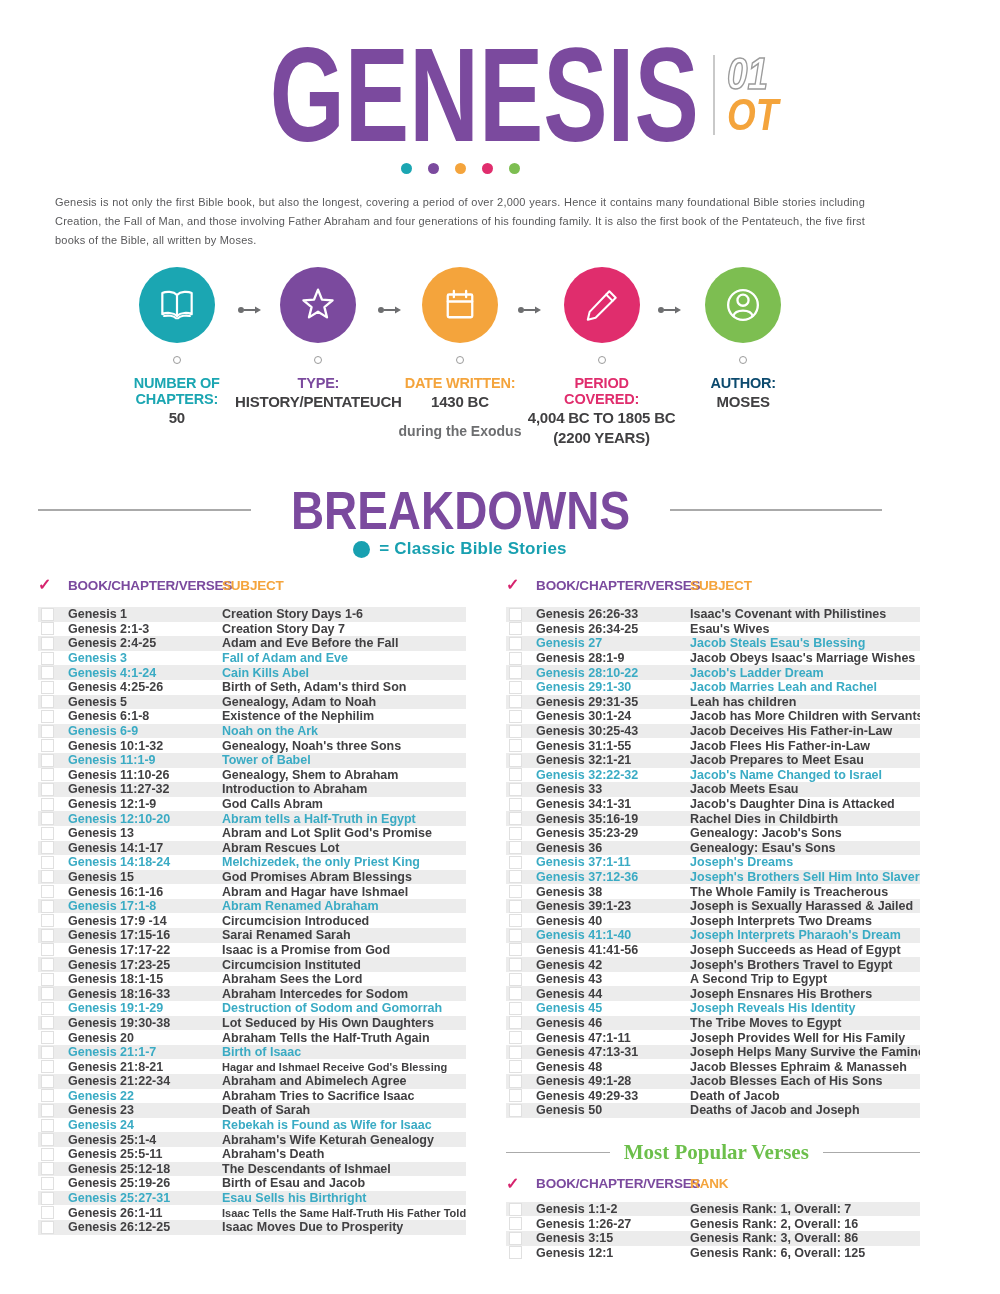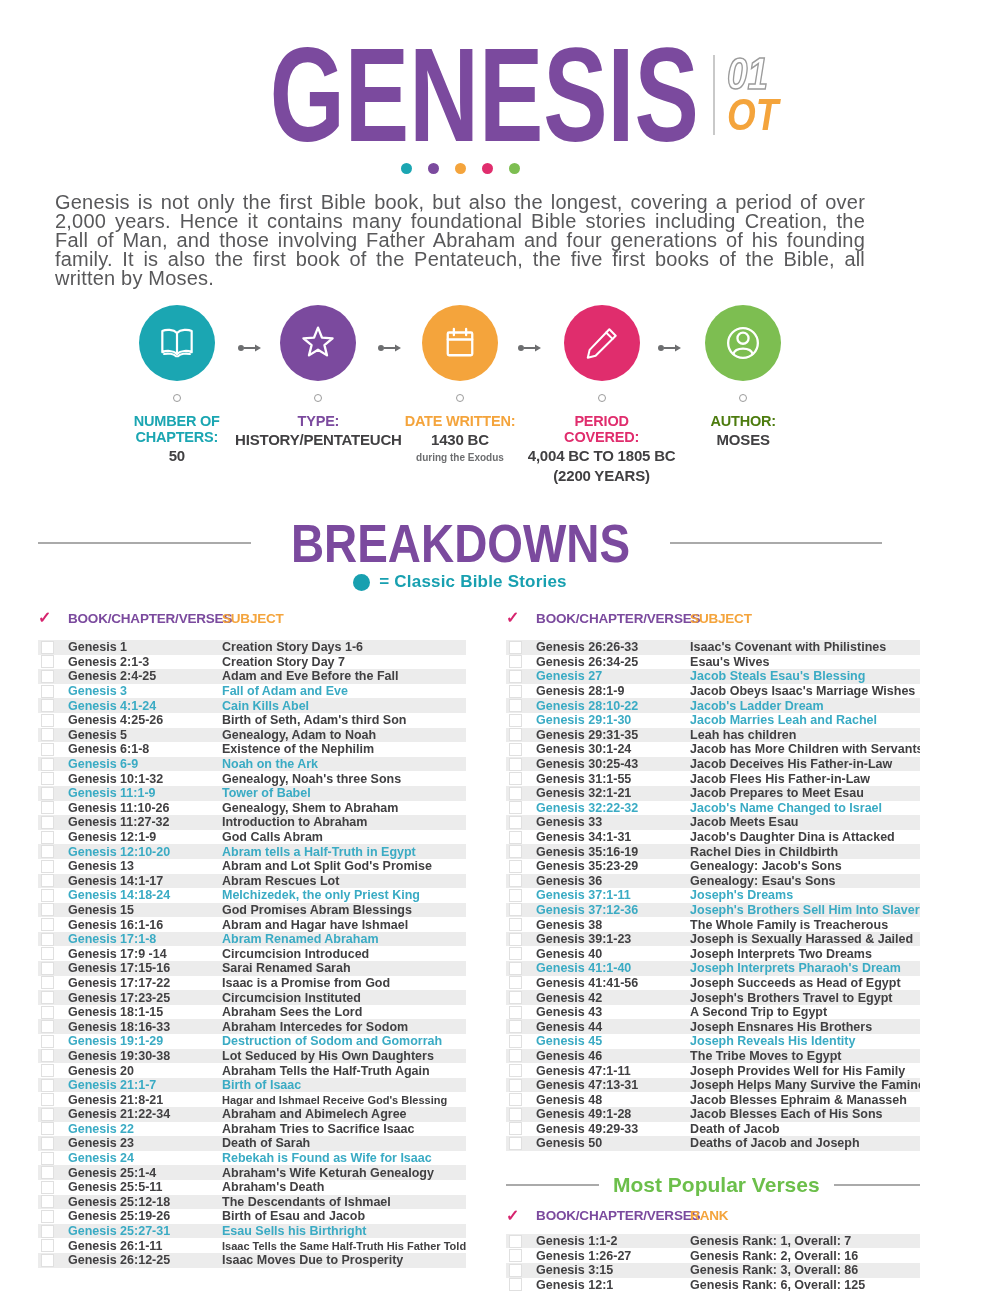--- a/index.html
+++ b/index.html
@@ -20,36 +20,36 @@
   .booknum{display:flex;flex-direction:column;justify-content:center;line-height:1;font-style:italic;}
   .num-outline{font-size:45px;font-weight:700;color:#ffffff;-webkit-text-stroke:1.6px var(--outline-gray);
                transform:scaleX(0.82);transform-origin:left center;line-height:40px;}
   @supports not (-webkit-text-stroke:1px black){.num-outline{color:var(--outline-gray);}}
   .testament{font-size:45px;font-weight:700;color:var(--orange);transform:scaleX(0.82);
              transform-origin:left center;line-height:42px;}
   .dots-row{display:flex;justify-content:center;gap:16px;margin-top:20px;}
   .dot{width:11px;height:11px;border-radius:50%;}
 
   
-  .intro{margin:19px 55px 0;font-size:20px;line-height:19px;color:var(--body-text);
+  .intro{margin:19px 55px 0;font-size:11px;line-height:19px;color:var(--body-text);
          text-align:justify;letter-spacing:0.2px;}
 
   
   .stats{position:relative;width:700px;margin:17px auto 0;display:flex;gap:8px;}
   .stat{width:140px;text-align:center;}
   .stat-circle{width:76px;height:76px;border-radius:50%;margin:0 auto;display:flex;
                align-items:center;justify-content:center;}
   .stat-ring{width:8px;height:8px;border:1.6px solid var(--outline-gray);border-radius:50%;
              margin:13px auto 11px;}
   .stat-label{font-weight:700;font-size:14.5px;line-height:16px;letter-spacing:-0.2px;
               width:126px;margin:0 auto;}
   .stat-value{font-weight:700;font-size:15px;line-height:19px;color:var(--dark-text);
               white-space:nowrap;margin:1px -30px 0;letter-spacing:-0.2px;}
-  .stat-note{font-weight:700;font-size:10px;line-height:17px;color:var(--arrow-gray);
-             white-space:nowrap;margin:0 -30px;}
+  .stat-note{font-weight:700;font-size:14px;line-height:17px;color:var(--arrow-gray);
+             white-space:nowrap;margin:12px -30px;}
   .connector{position:absolute;top:34px;}
 
   
   .sec-head{display:flex;align-items:center;margin:36px 38px 0;}
   .sec-head .rule{flex:1;height:1.5px;background:var(--rule-gray);}
   .sec-title{font-size:54px;font-weight:700;line-height:44px;color:var(--purple);
              transform:scaleX(0.85);transform-origin:center;margin:0 10px;white-space:nowrap;}
   .legend{display:flex;justify-content:center;align-items:center;gap:9px;margin-top:7px;}
   .legend-dot{width:17px;height:17px;border-radius:50%;background:var(--legend-teal);}
   .legend-text{font-size:17px;font-weight:700;color:var(--legend-teal);letter-spacing:0.2px;}
@@ -67,21 +67,21 @@
   .book{width:154px;font-size:12.5px;font-weight:700;color:var(--dark-text);white-space:nowrap;flex:none;}
   .subject{font-size:12.5px;font-weight:700;color:var(--dark-text);white-space:nowrap;}
   .subject.small{font-size:11px;}
   .classic .book,.classic .subject{color:var(--classic-text);}
   .classic .subject.darksub{color:var(--dark-text);}
 
   
   .popular{margin-top:22px;}
   .pop-head{display:flex;align-items:center;}
   .pop-head .rule{flex:1;height:1.5px;background:var(--rule-gray);}
-  .pop-title{font-size:21px;font-weight:700;color:var(--popular-green);margin:0 14px;white-space:nowrap;}
+  .pop-title{font-size:21px;font-weight:700;color:var(--popular-green);margin:0 14px;white-space:nowrap;font-family:Liberation Serif, serif;}
   .popular .thead{margin-top:10px;margin-bottom:9px;}
 </style>
 </head>
 <body>
 
 <div class="page">
 
   <div class="title-row">
     <h1 class="title">GENESIS</h1>
     <div class="title-divider"></div>
@@ -151,21 +151,21 @@
     </div>
     <div class="stat">
       <div class="stat-circle" style="background-color: rgb(125, 190, 81);">
         <svg width="46" height="46" viewBox="0 0 48 48" fill="none" stroke="#fff" stroke-width="2.4" stroke-linecap="round">
           <circle cx="24" cy="24" r="15.5"></circle>
           <circle cx="24" cy="19" r="5.8"></circle>
           <path d="M14 35.5 C16 28 32 28 34 35.5"></path>
         </svg>
       </div>
       <div class="stat-ring"></div>
-      <div class="stat-label" style="color: #4d7c0f;">AUTHOR:</div>
+      <div class="stat-label" style="color: #0c4a6e;">AUTHOR:</div>
       <div class="stat-value">MOSES</div>
     </div>
 
     <div class="connector" style="left:127px">
       <svg width="26" height="10" viewBox="0 0 26 10">
           <circle cx="4" cy="5" r="3" fill="#6d6e70"></circle>
           <line x1="7" y1="5" x2="19" y2="5" stroke="#6d6e70" stroke-width="2"></line>
           <path d="M18 1.5 L24 5 L18 8.5 Z" fill="#6d6e70"></path>
         </svg>
     </div>

